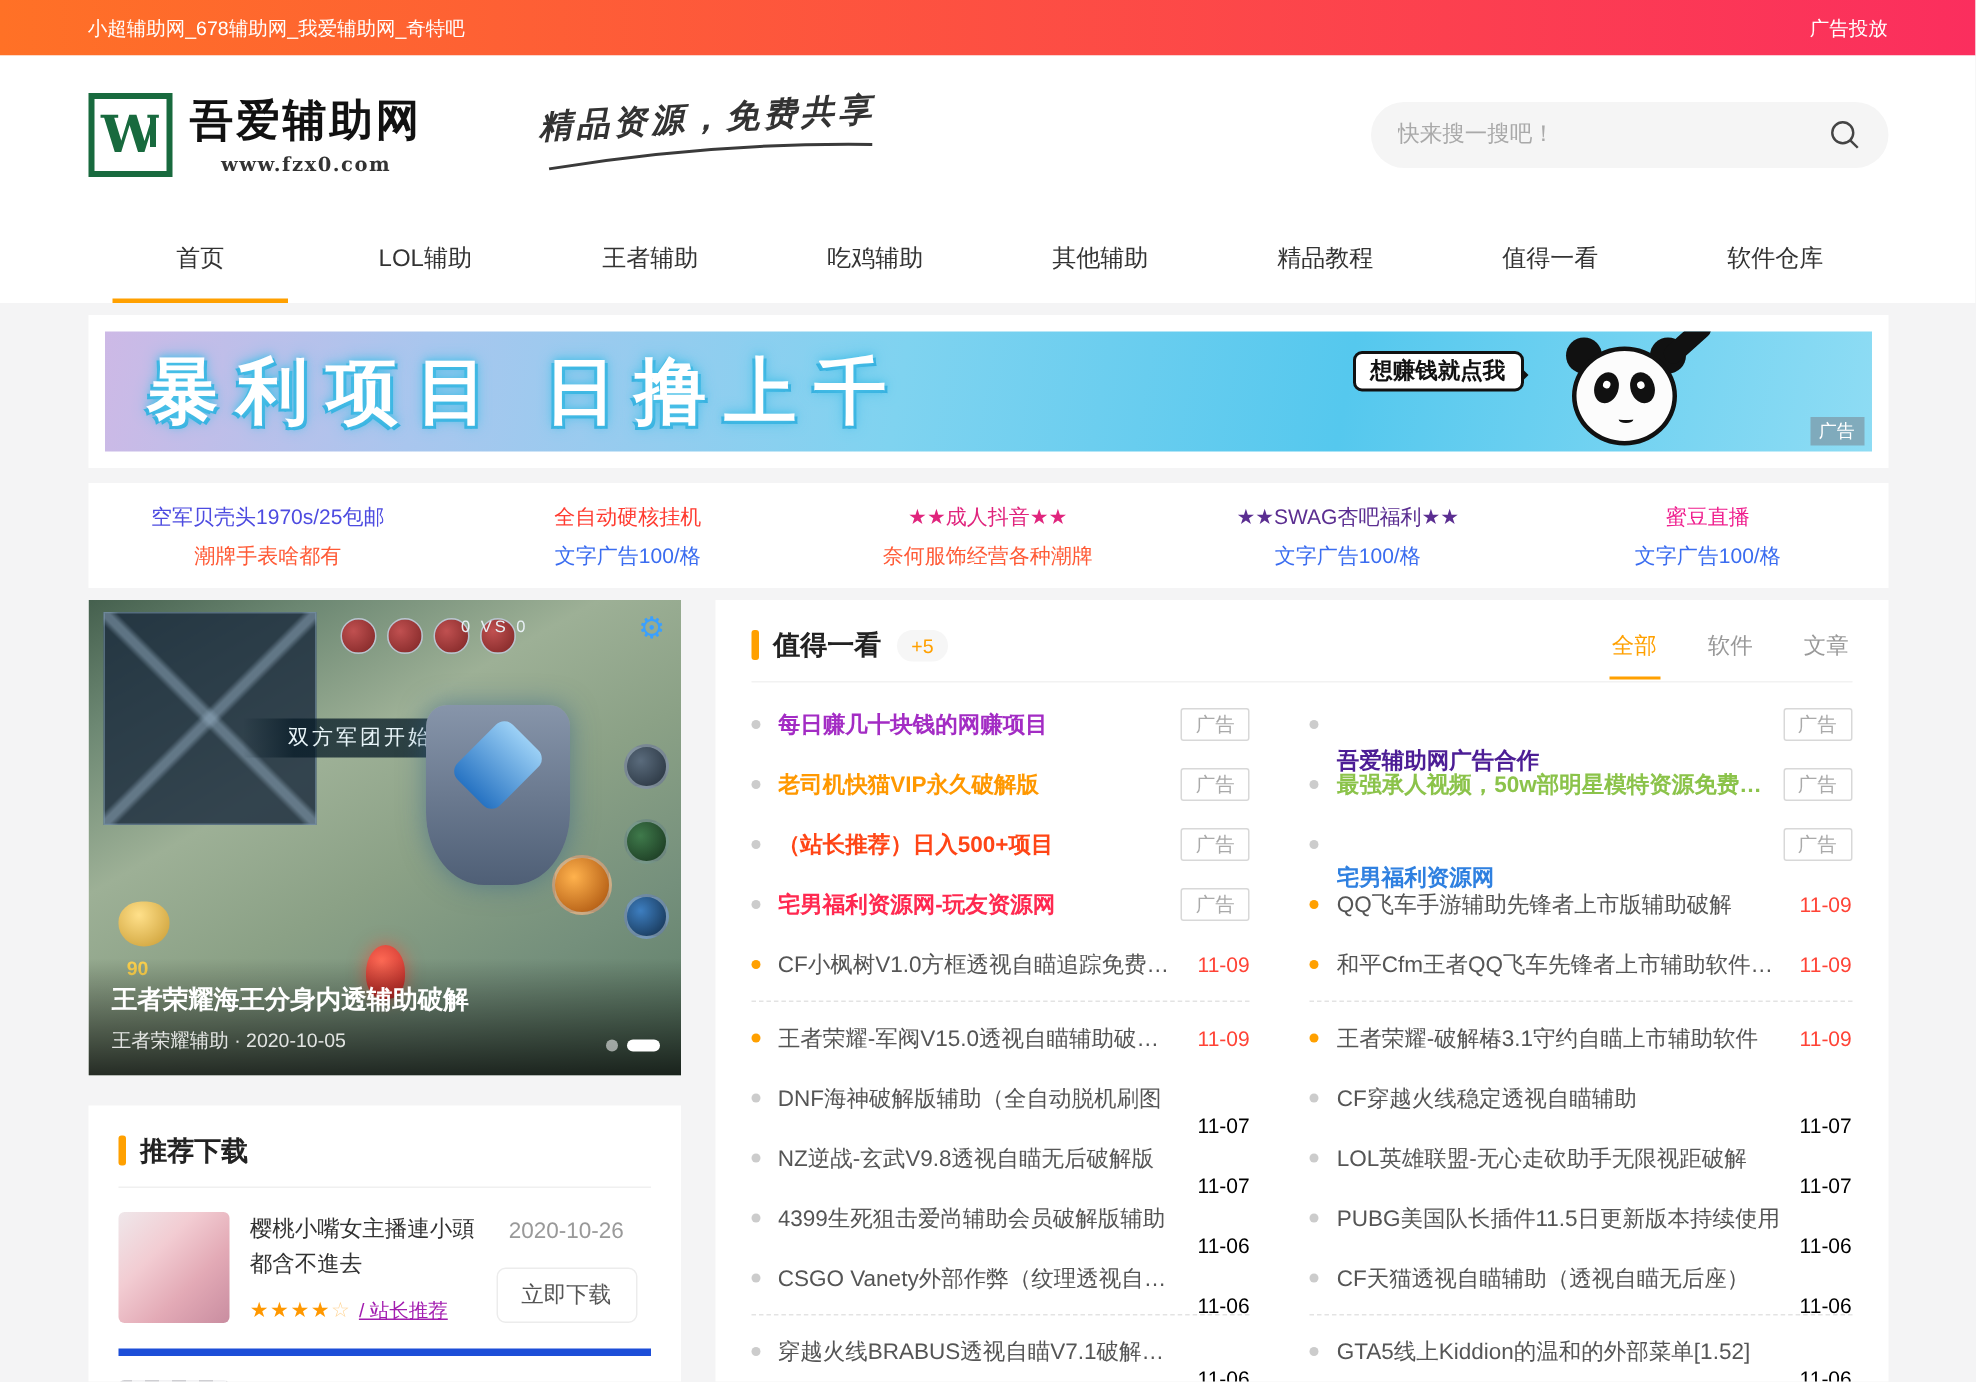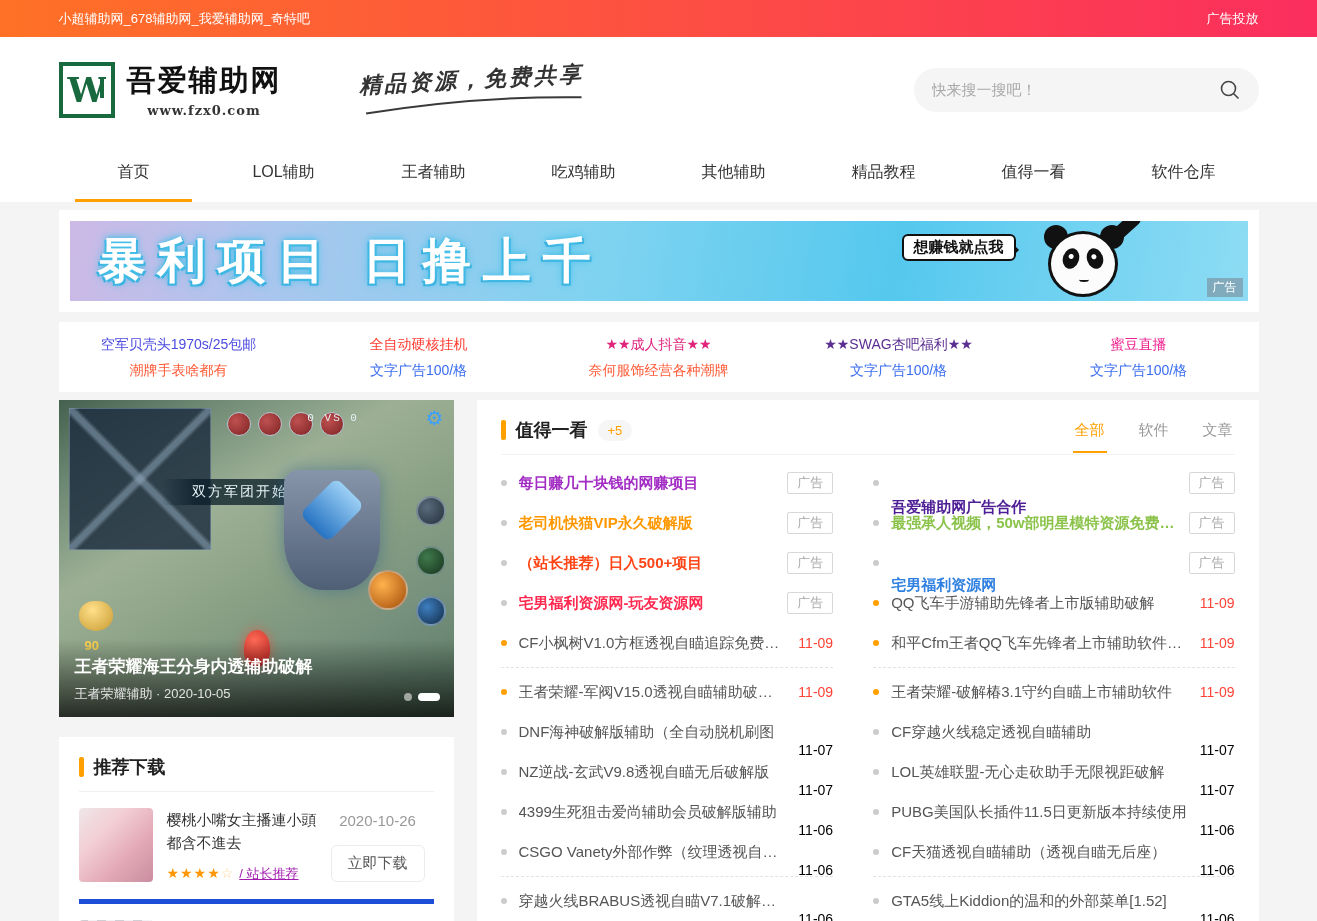--- a/index.html
+++ b/index.html
@@ -71,21 +71,21 @@
   .game-scene { position:absolute; inset:0;
     background:linear-gradient(150deg,#45604e 0%,#6d8873 16%,#9db096 36%,#8ba186 55%,#75907c 76%,#5a7a64 100%); }
   .gs { position:absolute; }
   .minimap { left:10px; top:8px; width:142px; height:142px; background:rgba(28,44,62,.82); border:1px solid rgba(125,155,175,.55);
     background-image:linear-gradient(45deg,transparent 47%,rgba(150,175,195,.5) 49%,rgba(150,175,195,.5) 51%,transparent 53%),
       linear-gradient(-45deg,transparent 47%,rgba(150,175,195,.5) 49%,rgba(150,175,195,.5) 51%,transparent 53%); }
   .team-icons { left:168px; top:12px; display:flex; gap:7px; }
   .team-icons i { width:24px; height:24px; border-radius:50%; background:radial-gradient(circle at 35% 35%,#c05050,#7c2424); border:1px solid #b9c4cf; }
   .announce { left:50%; top:46px; transform:translateX(-50%); color:#e9f5f9; font-size:14px; letter-spacing:2px; padding:4px 30px; white-space:nowrap;
     background:linear-gradient(90deg,transparent,rgba(8,28,40,.75) 18%,rgba(8,28,40,.75) 82%,transparent);margin-top:33px; }
-  .score { left:63%; top:12px; color:#e8f0f5; font-size:11px; letter-spacing:2px;font-family:Liberation Mono, monospace; }
+  .score { left:63%; top:12px; color:#e8f0f5; font-size:11px; letter-spacing:2px; }
   .gear { right:10px; top:6px; color:#3aa0ff; font-size:20px; }
   .tower { left:57%; top:22%; width:96px; height:120px; background:linear-gradient(180deg,#8795aa,#4f5f76); border-radius:14px 14px 40% 40%;
     box-shadow:0 0 18px rgba(40,90,140,.5); }
   .tower-core { left:calc(57% + 28px); top:calc(22% + 14px); width:40px; height:52px; background:linear-gradient(180deg,#9fd8ff,#1f72c8);
     transform:rotate(45deg); border-radius:8px; opacity:.9; }
   .skill { border-radius:50%; background:radial-gradient(circle at 35% 35%,#5a6b7c,#242f3a); border:2px solid rgba(190,205,215,.5); }
   .sk1 { right:8px; top:96px; width:30px; height:30px; }
   .sk2 { right:8px; top:146px; width:30px; height:30px; background:radial-gradient(circle at 35% 35%,#3f7a4b,#17321d); }
   .sk3 { right:8px; top:196px; width:30px; height:30px; background:radial-gradient(circle at 35% 35%,#3d7ec0,#122c47); }
   .sk4 { right:46px; top:170px; width:40px; height:40px; background:radial-gradient(circle at 35% 35%,#ffb24d,#a34b08); }

